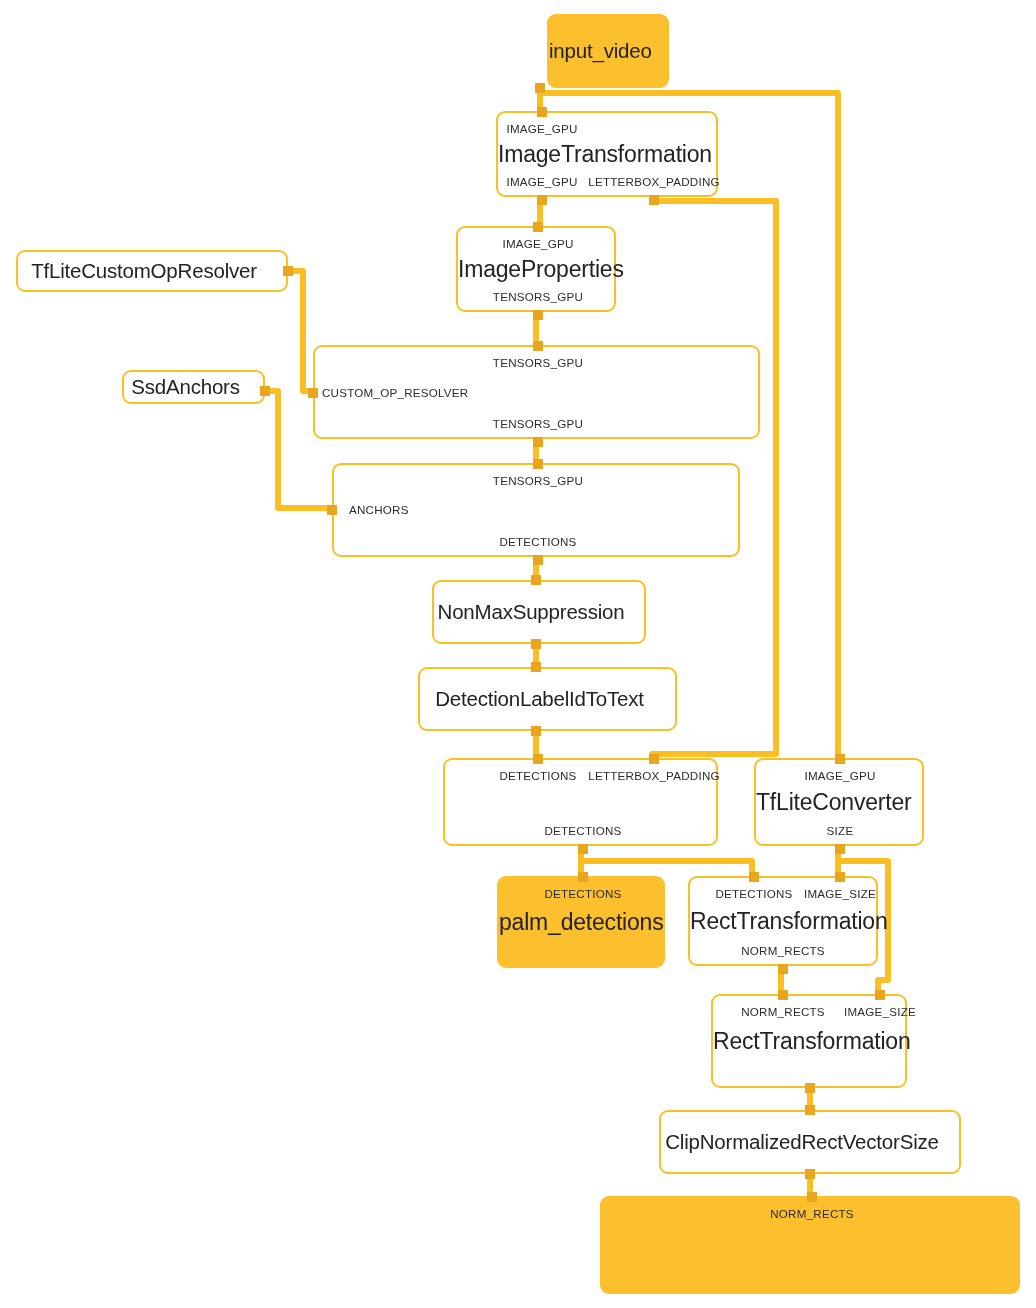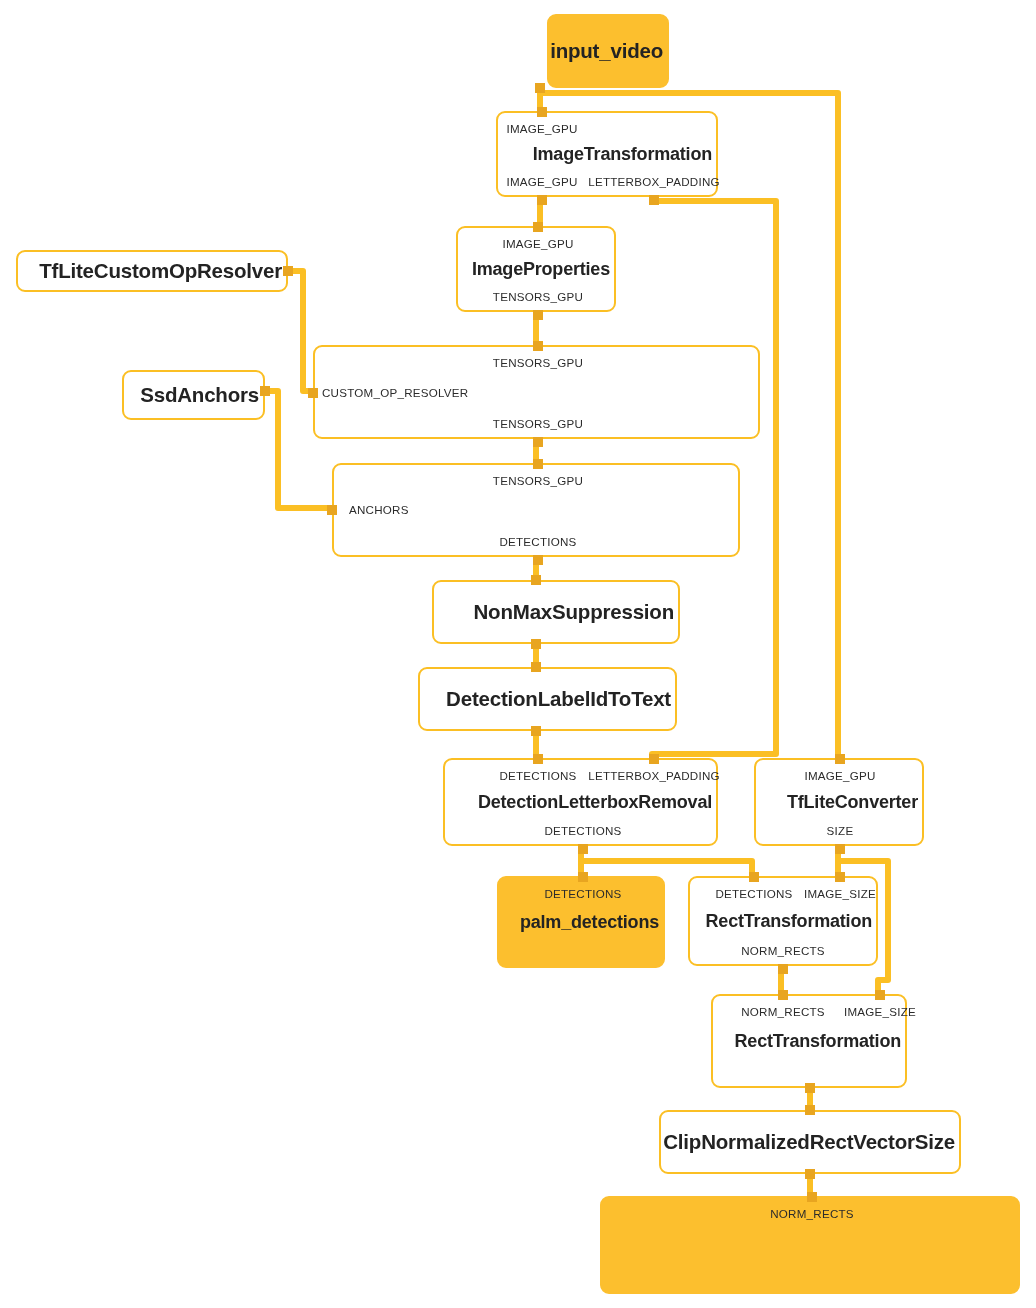--- a/index.html
+++ b/index.html
@@ -1,23 +1,23 @@
 <!DOCTYPE html>
 <html><head>
 <meta charset="utf-8">
 <style>
   html,body{margin:0;padding:0;background:#ffffff;}
   body{width:1036px;height:1308px;font-family:"Liberation Sans",sans-serif;overflow:hidden;}
   #stage{position:relative;width:1036px;height:1308px;}
   svg#wires{position:absolute;left:0;top:0;width:1036px;height:1308px;}
   .node{position:absolute;box-sizing:border-box;border:2.5px solid #FBBF24;border-radius:9px;background:#ffffff;}
   .node.io{background:#FCBF2E;border-color:#FCBF2E;}
-  .node .title{position:absolute;left:0;right:4px;text-align:right;font-weight:bold;color:#232323;letter-spacing:-.2px;white-space:nowrap;}
+  .node .title{position:absolute;left:0;right:16px;text-align:center;font-weight:normal;color:#232323;letter-spacing:-.2px;white-space:nowrap;}
   .node.plain .title{top:50%;transform:translateY(-50%);font-size:20.5px;}
-  .node.ported .title{top:50%;transform:translateY(-50%);font-size:18px;}
+  .node.ported .title{top:50%;transform:translateY(-50%);font-size:23px;}
   .port-lbl{position:absolute;font-size:11.6px;color:#2b2b2b;letter-spacing:.25px;white-space:nowrap;transform:translateX(-50%);}
   .port-lbl.left{transform:none;}
   .sq{position:absolute;width:10px;height:10px;background:#E8A520;}
 </style>
 </head>
 <body>
 
 <div id="stage">
 
   <svg id="wires" viewBox="0 0 1036 1308" xmlns="http://www.w3.org/2000/svg">
@@ -77,47 +77,46 @@
       <div class="node ported" style="left: 456px; top: 226px; width: 160px; height: 86px;">
         <div class="title">ImageProperties</div>
         <div class="port-lbl" style="left: 80px; top: 9px;">IMAGE_GPU</div>
         <div class="sq" style="left: 75px; top: -6px;"></div>
         <div class="port-lbl" style="left: 80px; top: 62px;">TENSORS_GPU</div>
         <div class="sq" style="left: 75px; top: 82px;"></div>
       </div>
       <div class="node plain" style="left: 16px; top: 250px; width: 272px; height: 42px;">
         <div class="title">TfLiteCustomOpResolver</div>
       </div>
-      <div class="node plain" style="left: 122px; top: 370px; width: 143px; height: 50px;">
+      <div class="node plain" style="left: 122px; top: 370px; width: 143px; height: 34px;">
         <div class="title">SsdAnchors</div>
       </div>
       <div class="node ported" style="left: 313px; top: 345px; width: 447px; height: 94px;">
         <div class="port-lbl" style="left: 223px; top: 9px;">TENSORS_GPU</div>
         <div class="sq" style="left: 218px; top: -6px;"></div>
         <div class="port-lbl left" style="left: 7px; top: 39px;">CUSTOM_OP_RESOLVER</div>
         <div class="sq" style="left: -7px; top: 41px;"></div>
         <div class="port-lbl" style="left: 223px; top: 70px;">TENSORS_GPU</div>
         <div class="sq" style="left: 218px; top: 90px;"></div>
       </div>
       <div class="node ported" style="left: 332px; top: 463px; width: 408px; height: 94px;">
         <div class="port-lbl" style="left: 204px; top: 9px;">TENSORS_GPU</div>
         <div class="sq" style="left: 199px; top: -6px;"></div>
         <div class="port-lbl left" style="left: 7px; top: 38px; margin-left: 8px;">ANCHORS</div>
         <div class="sq" style="left: -7px; top: 40px;"></div>
         <div class="port-lbl" style="left: 204px; top: 70px;">DETECTIONS</div>
         <div class="sq" style="left: 199px; top: 90px;"></div>
       </div>
-      <div class="node plain" style="left: 432px; top: 580px; width: 248px; height: 64px;">
+      <div class="node plain" style="left: 432px; top: 580px; width: 214px; height: 64px;">
         <div class="title">NonMaxSuppression</div>
       </div>
       <div class="node plain" style="left: 418px; top: 667px; width: 259px; height: 64px;">
         <div class="title">DetectionLabelIdToText</div>
       </div>
       <div class="node ported" style="left: 443px; top: 758px; width: 275px; height: 88px;">
-        <div class="title">DetectionLetterboxRemoval</div>
         <div class="port-lbl" style="left: 93px; top: 9px;">DETECTIONS</div>
         <div class="sq" style="left: 88px; top: -6px;"></div>
         <div class="port-lbl" style="left: 209px; top: 9px;">LETTERBOX_PADDING</div>
         <div class="sq" style="left: 204px; top: -6px;"></div>
         <div class="port-lbl" style="left: 138px; top: 64px;">DETECTIONS</div>
         <div class="sq" style="left: 133px; top: 84px;"></div>
       </div>
       <div class="node ported" style="left: 754px; top: 758px; width: 170px; height: 88px;">
         <div class="title">TfLiteConverter</div>
         <div class="port-lbl" style="left: 84px; top: 9px;">IMAGE_GPU</div>

